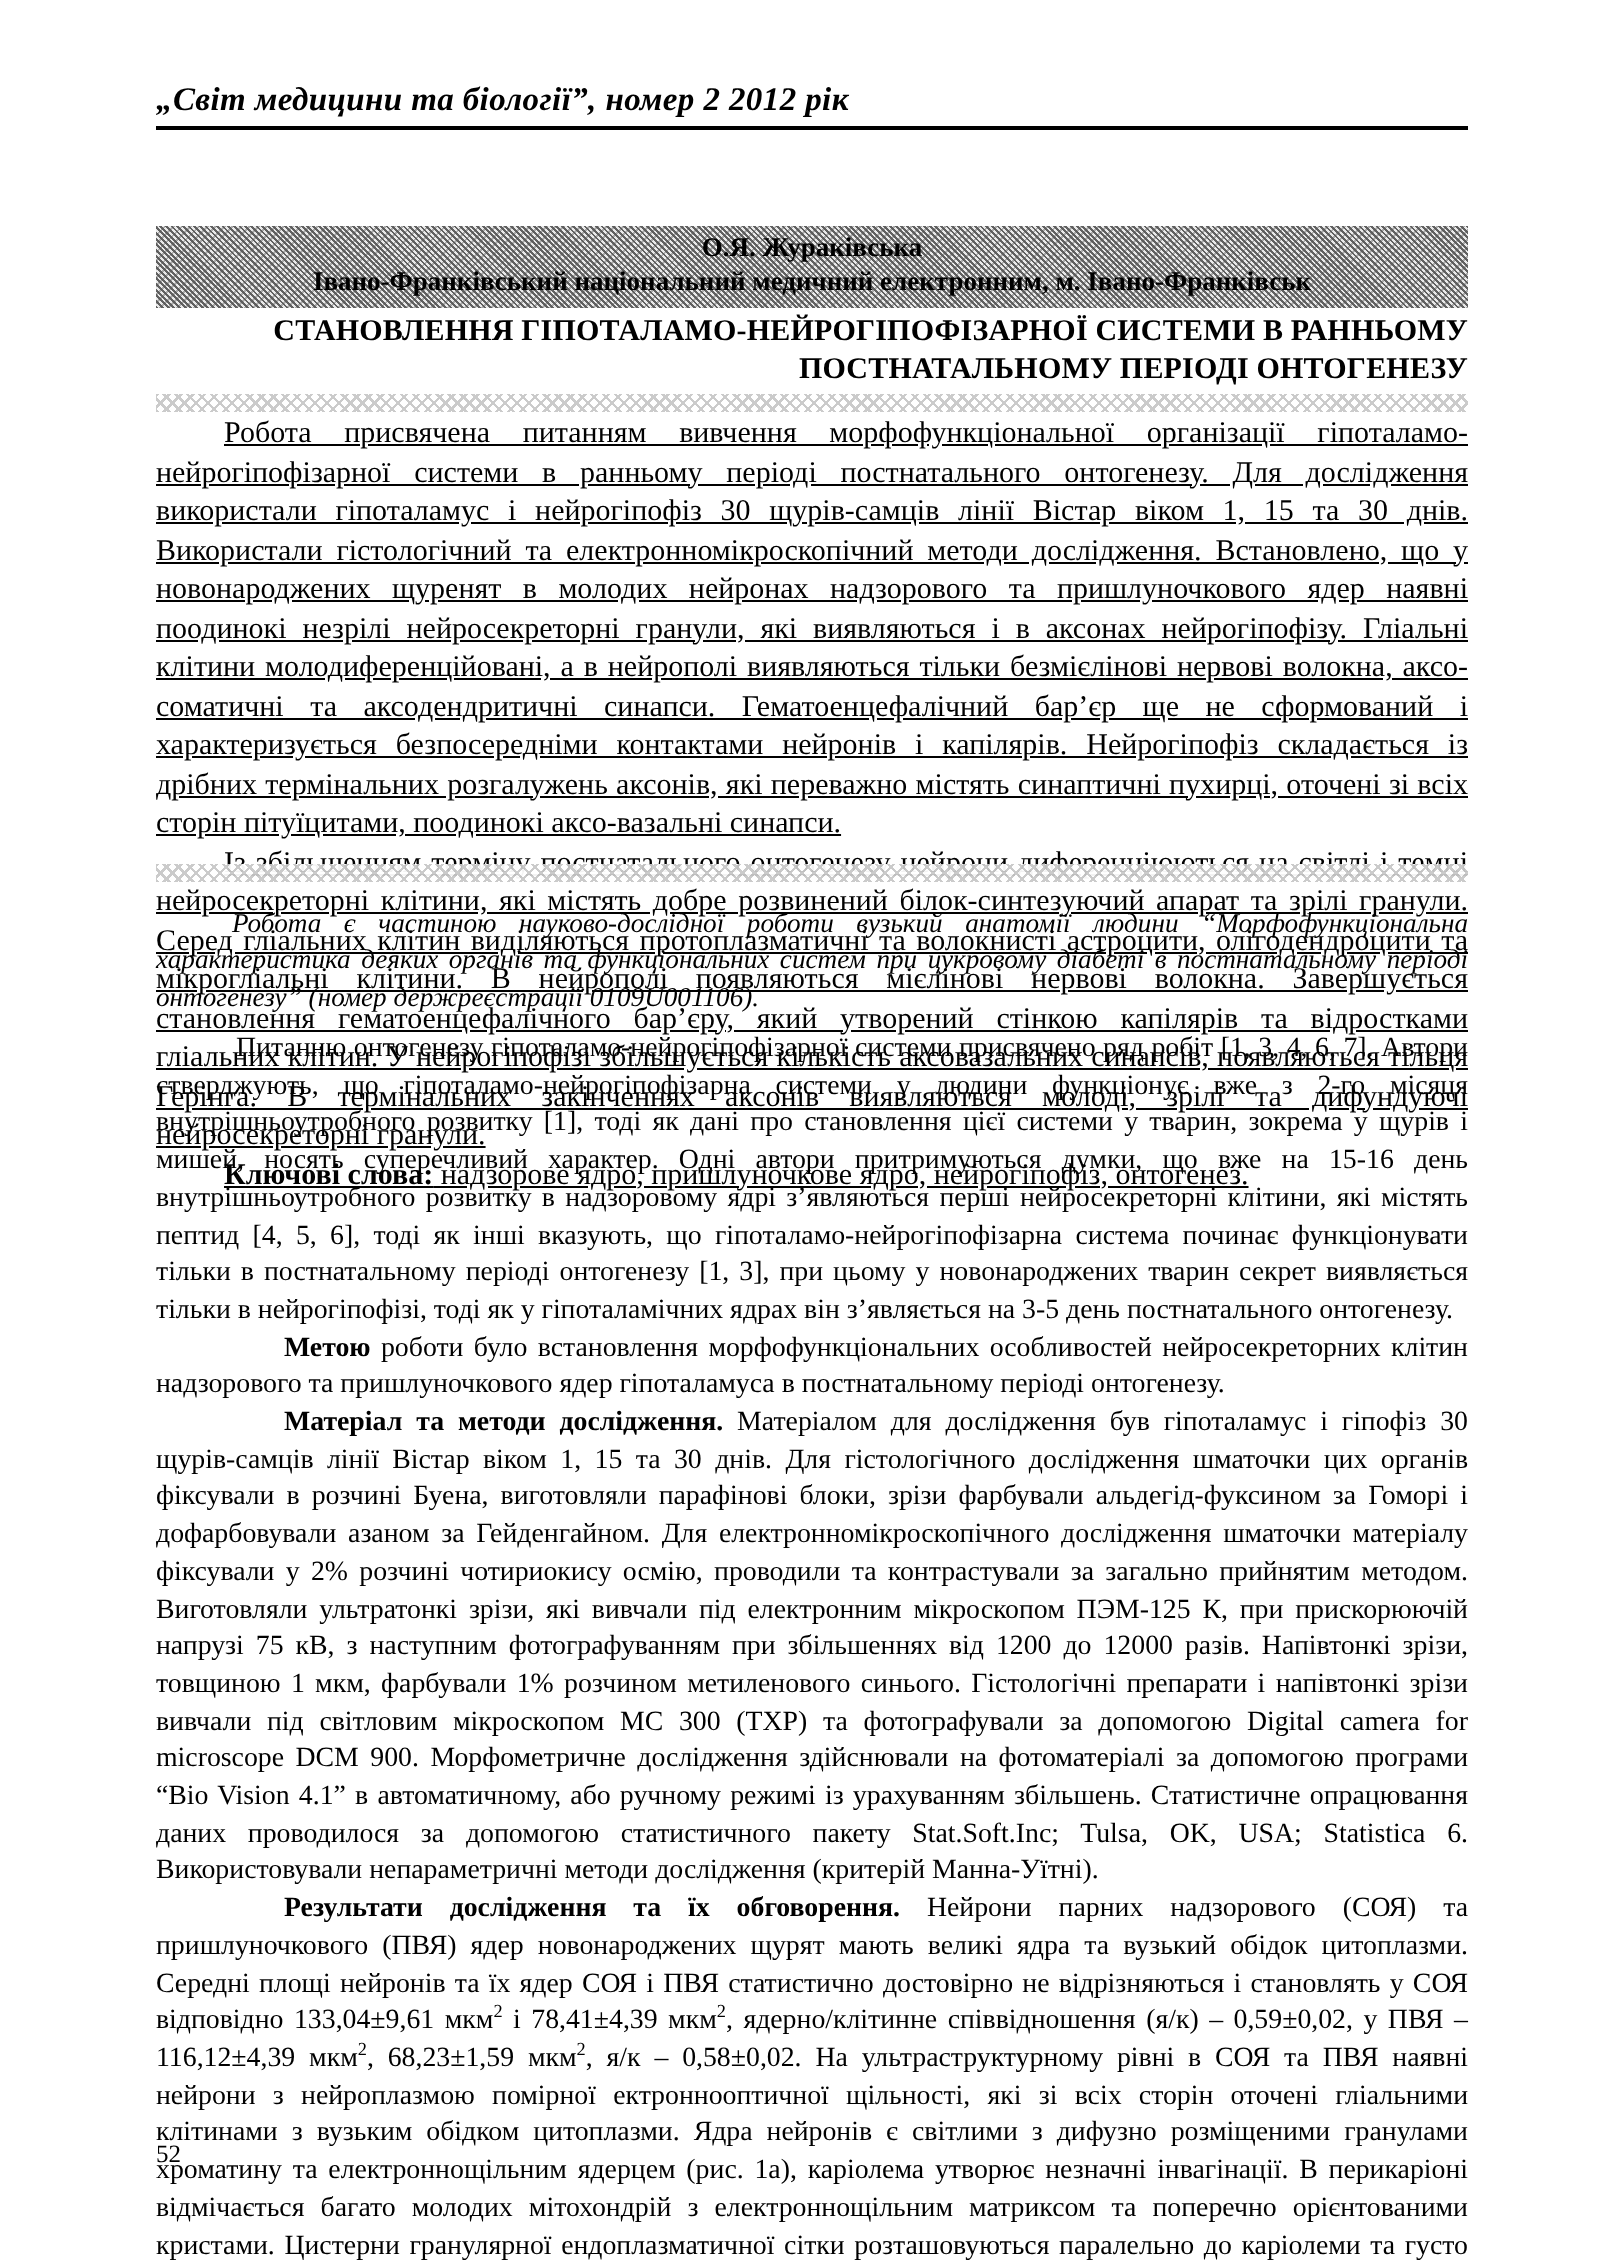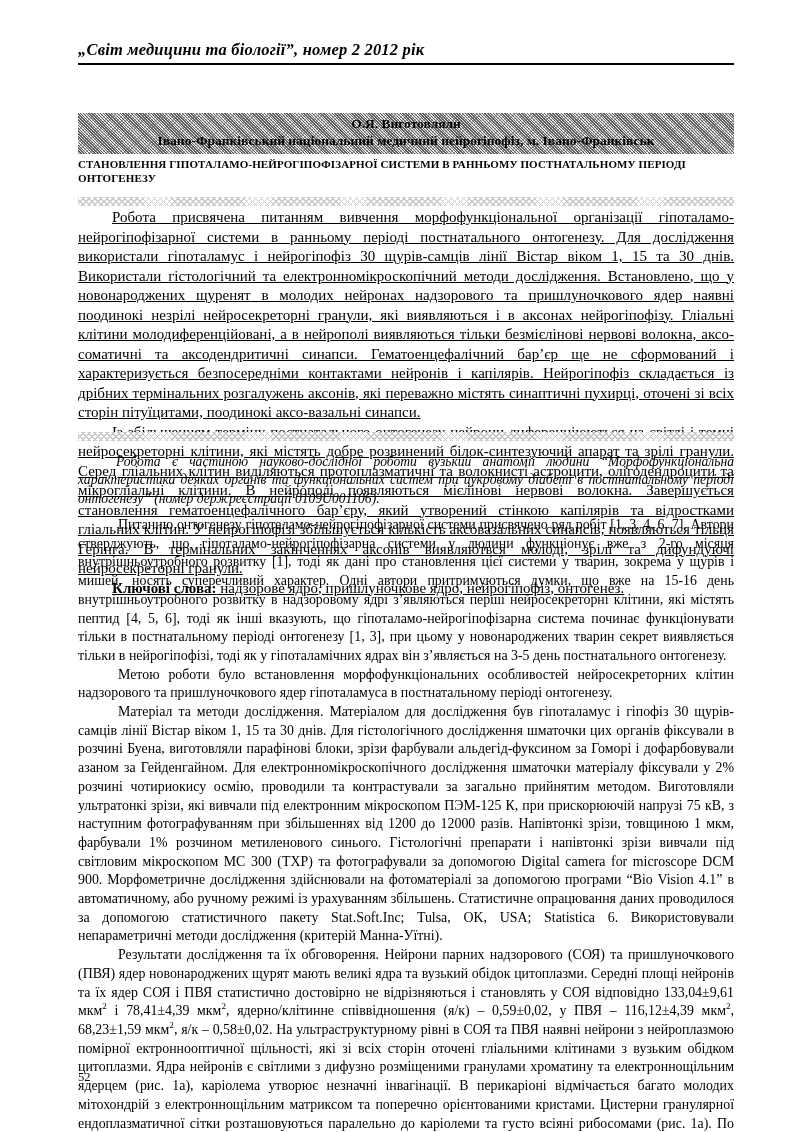--- a/index.html
+++ b/index.html
@@ -77,23 +77,23 @@
     line-height: 1.25;
     color: #000;
   }
 
   
   .article-title {
     position: absolute;
     left: 78px;
     top: 157px;
     width: 656px;
-    text-align: left;
-    font-weight: bold;
-    font-size: 11px;
+    text-align: right;
+    font-weight: bold;
+    font-size: 15px;
     line-height: 1.28;
     letter-spacing: 0.1px;
   }
 
   
   .zigzag {
     position: absolute;
     left: 78px;
     width: 656px;
     height: 9px;
@@ -151,21 +151,21 @@
     top: 516px;
     width: 656px;
     font-size: 13.9px;
     line-height: 1.345;
     text-align: justify;
   }
   .body-text p {
     margin: 0;
     text-indent: 40px;
   }
-  .run-in { font-weight: normal; }
+  .run-in { font-weight: bold; margin-left: 24px; }
   sup { font-size: 0.66em; vertical-align: super; line-height: 0; }
 
   
   .page-number {
     position: absolute;
     left: 78px;
     top: 1070px;
     font-size: 12.5px;
   }
 </style>
@@ -174,22 +174,22 @@
 
 <div class="page">
 
   <div class="running-header">
     <div class="running-header-text">„Світ медицини та біології”, номер 2 2012 рік</div>
   </div>
 
   <div class="udc">УДК: 611.814.1 + 611.814.3</div>
 
   <div class="author-band">
-    <div class="author-name">О.Я. Виготовляли</div>
-    <div class="author-affil">Івано-Франківський національний медичний нейрогіпофіз, м. Івано-Франківськ</div>
+    <div class="author-name">О.Я. Жураківська</div>
+    <div class="author-affil">Івано-Франківський національний медичний електронним, м. Івано-Франківськ</div>
   </div>
 
   <div class="article-title">СТАНОВЛЕННЯ ГІПОТАЛАМО-НЕЙРОГІПОФІЗАРНОЇ СИСТЕМИ В РАННЬОМУ ПОСТНАТАЛЬНОМУ ПЕРІОДІ ОНТОГЕНЕЗУ</div>
 
   <div class="zigzag zigzag-top"></div>
 
   <div class="abstract">
     <p>Робота присвячена питанням вивчення морфофункціональної організації гіпоталамо-нейрогіпофізарної системи в ранньому періоді постнатального онтогенезу. Для дослідження використали гіпоталамус і нейрогіпофіз 30 щурів-самців лінії Вістар віком 1, 15 та 30 днів. Використали гістологічний та електронномікроскопічний методи дослідження. Встановлено, що у новонароджених щуренят в молодих нейронах надзорового та пришлуночкового ядер наявні поодинокі незрілі нейросекреторні гранули, які виявляються і в аксонах нейрогіпофізу. Гліальні клітини молодиференційовані, а в нейрополі виявляються тільки безмієлінові нервові волокна, аксо-соматичні та аксодендритичні синапси. Гематоенцефалічний бар’єр ще не сформований і характеризується безпосередніми контактами нейронів і капілярів. Нейрогіпофіз складається із дрібних термінальних розгалужень аксонів, які переважно містять синаптичні пухирці, оточені зі всіх сторін пітуїцитами, поодинокі аксо-вазальні синапси.</p>
     <p>Із збільшенням терміну постнатального онтогенезу нейрони диференціюються на світлі і темні нейросекреторні клітини, які містять добре розвинений білок-синтезуючий апарат та зрілі гранули. Серед гліальних клітин виділяються протоплазматичні та волокнисті астроцити, олігодендроцити та мікрогліальні клітини. В нейрополі появляються мієлінові нервові волокна. Завершується становлення гематоенцефалічного бар’єру, який утворений стінкою капілярів та відростками гліальних клітин. У нейрогіпофізі збільшується кількість аксовазальних синапсів, появляються тільця Герінга. В термінальних закінченнях аксонів виявляються молоді, зрілі та дифундуючі нейросекреторні гранули.</p>
     <p class="keywords"><span class="kw-label">Ключові слова:</span><span> надзорове ядро, пришлуночкове ядро, нейрогіпофіз, онтогенез.</span></p>

